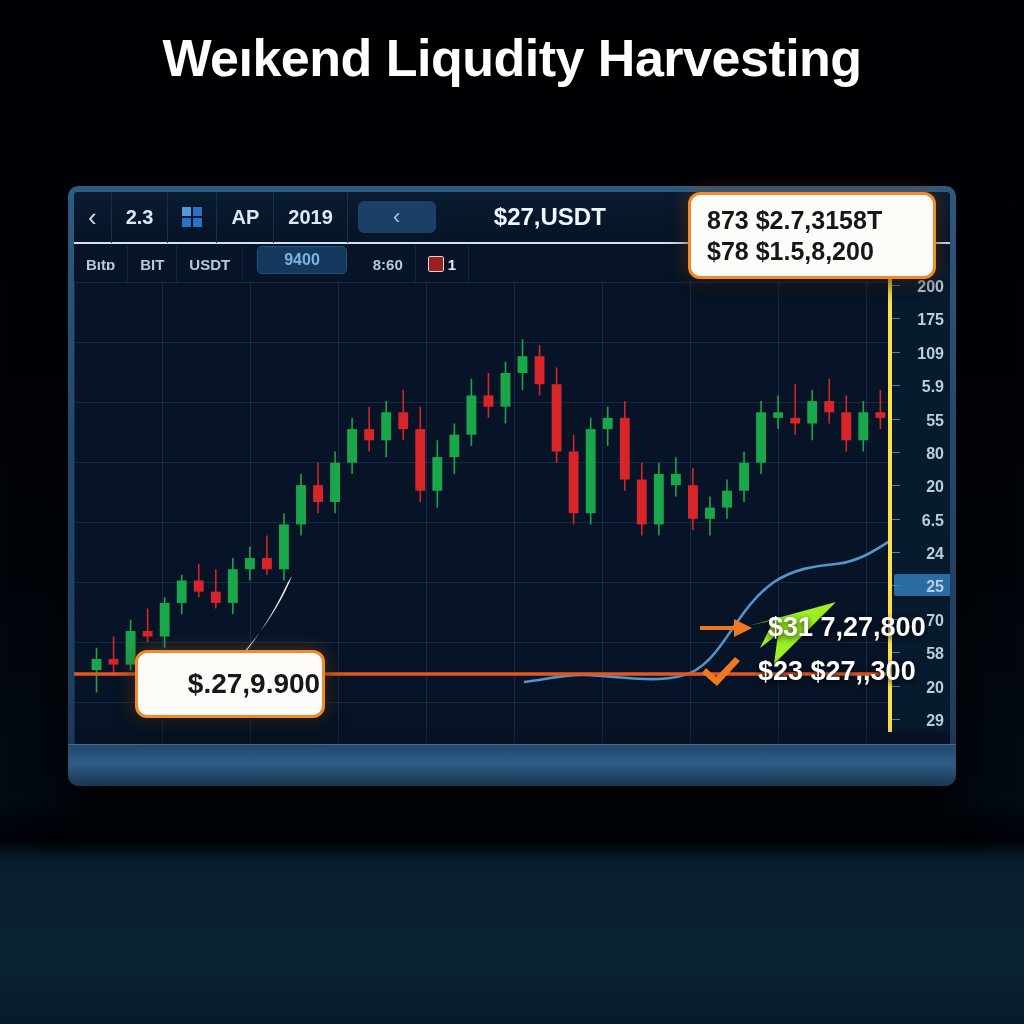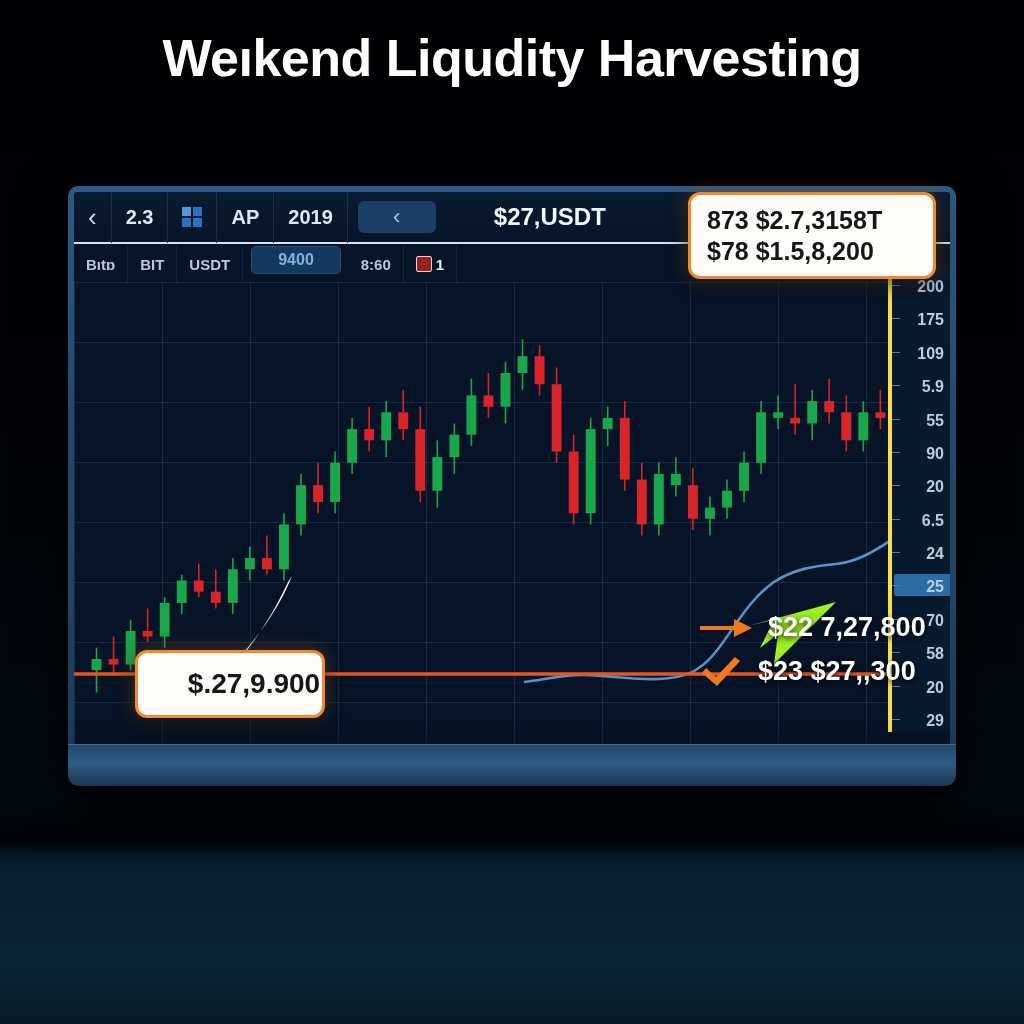--- a/index.html
+++ b/index.html
@@ -75,21 +75,21 @@
     position:absolute; left:0; top:54px; width:876px; height:36px;
     display:flex; 
   }
   .tb2-cell {
     color:#b6c9dd; font-size:15px; font-weight:bold;
     padding:0 12px; height:36px; display:flex; align-items:center;
     border-right:1px solid #13283f; white-space:nowrap;
   }
   .tb2-hl {
     background:#14395e; color:#7fb4e0; border-radius:5px;
-    padding:0 26px; height:28px; margin:0 8px;
+    padding:0 26px; height:28px; margin:0 14px;
     display:flex; align-items:center; font-size:16px; font-weight:bold;
     border:1px solid #24527e;
   }
   .tb2-badge {
     display:flex; align-items:center; gap:4px;
     color:#e8eef5; font-size:15px; font-weight:bold;
   }
   .badge-sq {
     width:16px; height:16px; background:#9b1f1f; border:1px solid #d8d8d8;
     display:inline-block; border-radius:2px;
@@ -317,21 +317,21 @@
           <div class="axis-lbl" style="top: 14px;">200</div>
           <div class="axis-tick" style="top: 54.3846px;"></div>
           <div class="axis-lbl" style="top: 47.3846px;">175</div>
           <div class="axis-tick" style="top: 87.7692px;"></div>
           <div class="axis-lbl" style="top: 80.7692px;">109</div>
           <div class="axis-tick" style="top: 121.154px;"></div>
           <div class="axis-lbl" style="top: 114.154px;">5.9</div>
           <div class="axis-tick" style="top: 154.538px;"></div>
           <div class="axis-lbl" style="top: 147.538px;">55</div>
           <div class="axis-tick" style="top: 187.923px;"></div>
-          <div class="axis-lbl" style="top: 180.923px;">90</div>
+          <div class="axis-lbl" style="top: 180.923px;">80</div>
           <div class="axis-tick" style="top: 221.308px;"></div>
           <div class="axis-lbl" style="top: 214.308px;">20</div>
           <div class="axis-tick" style="top: 254.692px;"></div>
           <div class="axis-lbl" style="top: 247.692px;">6.5</div>
           <div class="axis-tick" style="top: 288.077px;"></div>
           <div class="axis-lbl" style="top: 281.077px;">24</div>
           <div class="axis-hl" style="top: 310.462px;"></div>
           <div class="axis-tick" style="top: 321.462px;"></div>
           <div class="axis-lbl" style="top: 314.462px;">25</div>
           <div class="axis-tick" style="top: 354.846px;"></div>
@@ -353,21 +353,21 @@
     <div>873 $2.7,3158T</div>
     <div>$78 $1.5,8,200</div>
   </div>
 
   <div class="callout" id="callout-bottom">$.27,9.900</div>
 
   <div class="anno" id="anno-1">
     <svg class="ic-arrow" viewBox="0 0 52 24">
       <path d="M0,10 L34,10 L34,3 L52,12 L34,21 L34,14 L0,14 Z" fill="#f07820"></path>
     </svg>
-    <span>$22 7,27,800</span>
+    <span>$31 7,27,800</span>
   </div>
   <div class="anno" id="anno-2">
     <svg class="ic-check" viewBox="0 0 42 30">
       <path d="M2,16 L6,11 L16,20 L35,0 L40,4 L17,29 Z" fill="#f07820"></path>
     </svg>
     <span>$23 $27,,300</span>
   </div>
 
 </div>
 

